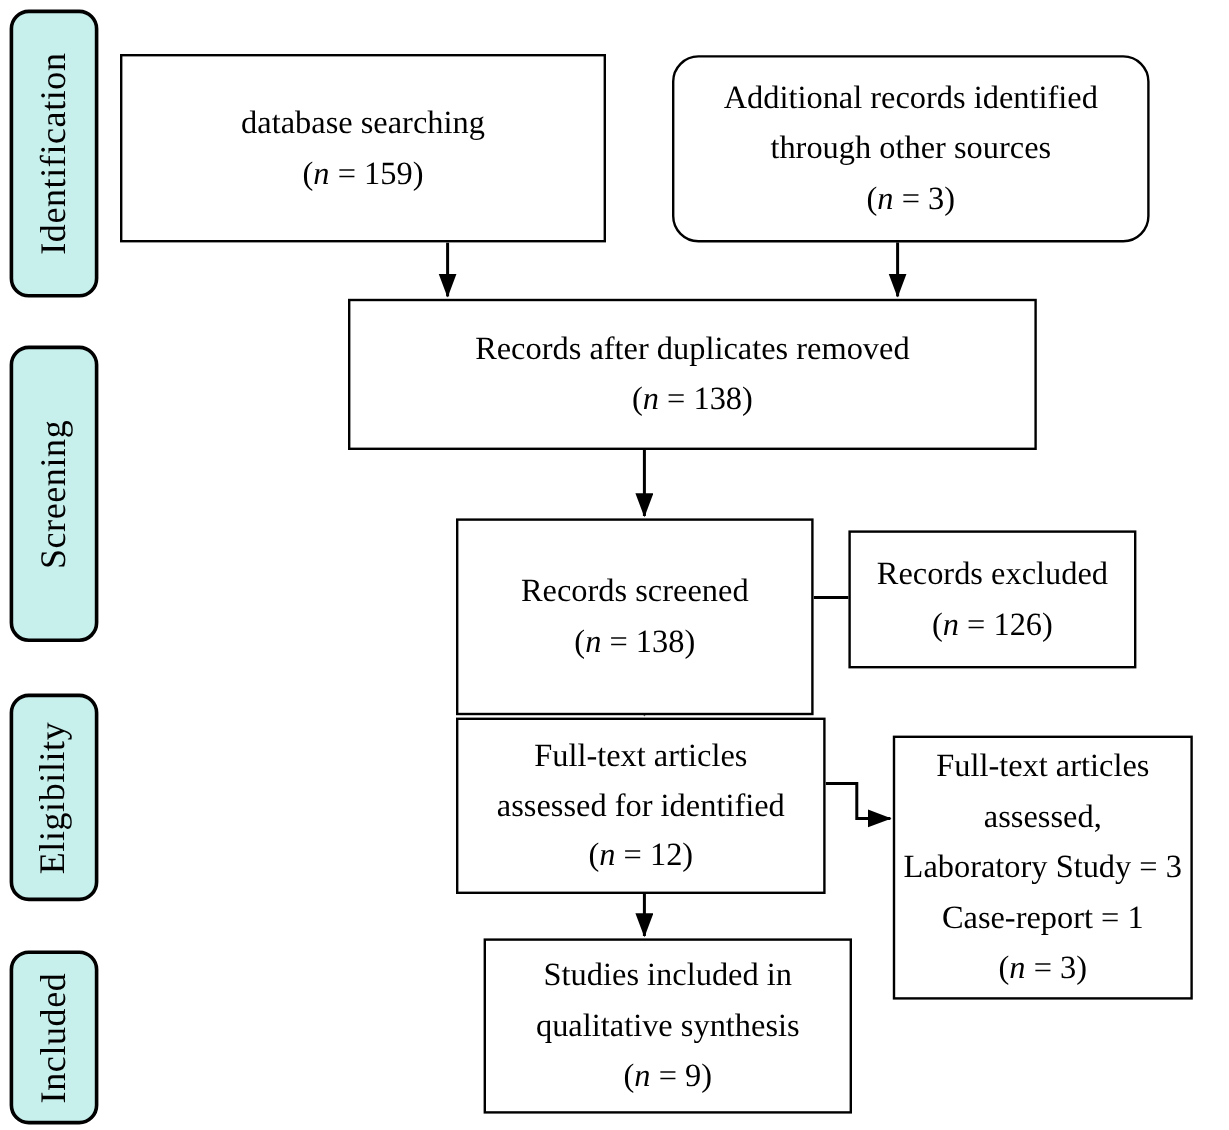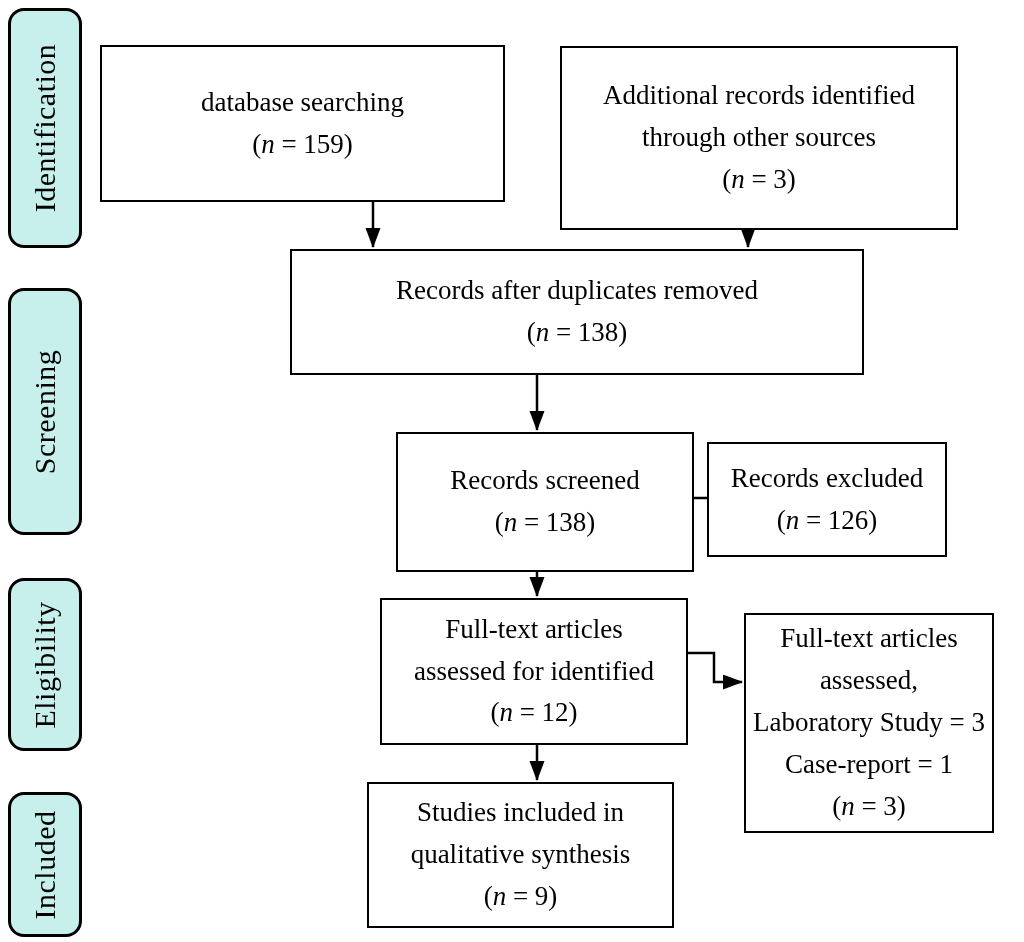--- a/index.html
+++ b/index.html
@@ -40,27 +40,27 @@
     background:var(--box-fill);
     border:2.5px solid var(--border);
     display:flex;flex-direction:column;align-items:center;justify-content:center;
     text-align:center;
     font-size:27px;
     line-height:1.55;
     z-index:2;
     padding:0 6px;
   }
   .b1{left:100px;top:45px;width:405px;height:157px;}
-  .b2{left:560px;top:46px;width:398px;height:184px;}
+  .b2{left:560px;top:46px;width:398px;height:156px;border-radius:22px;}
   .b3{left:290px;top:249px;width:574px;height:126px;}
-  .b4{left:396px;top:432px;width:298px;height:140px;}
+  .b4{left:380px;top:432px;width:298px;height:164px;}
   .b5{left:707px;top:442px;width:240px;height:115px;}
   .b6{left:380px;top:598px;width:308px;height:147px;}
   .b7{left:744px;top:613px;width:250px;height:220px;}
-  .b8{left:367px;top:782px;width:307px;height:146px;justify-content:center;}
+  .b8{left:403px;top:782px;width:307px;height:146px;justify-content:center;}
 </style>
 </head>
 <body>
 
 <div class="canvas">
 
   <svg class="arrows" viewBox="0 0 1024 942" xmlns="http://www.w3.org/2000/svg" aria-hidden="true">
     <defs>
       <marker id="arrow" markerWidth="10" markerHeight="8" refX="7.6" refY="3" orient="auto" markerUnits="strokeWidth">
         <path class="head" d="M0,0 L8,3 L0,6 z"></path>

